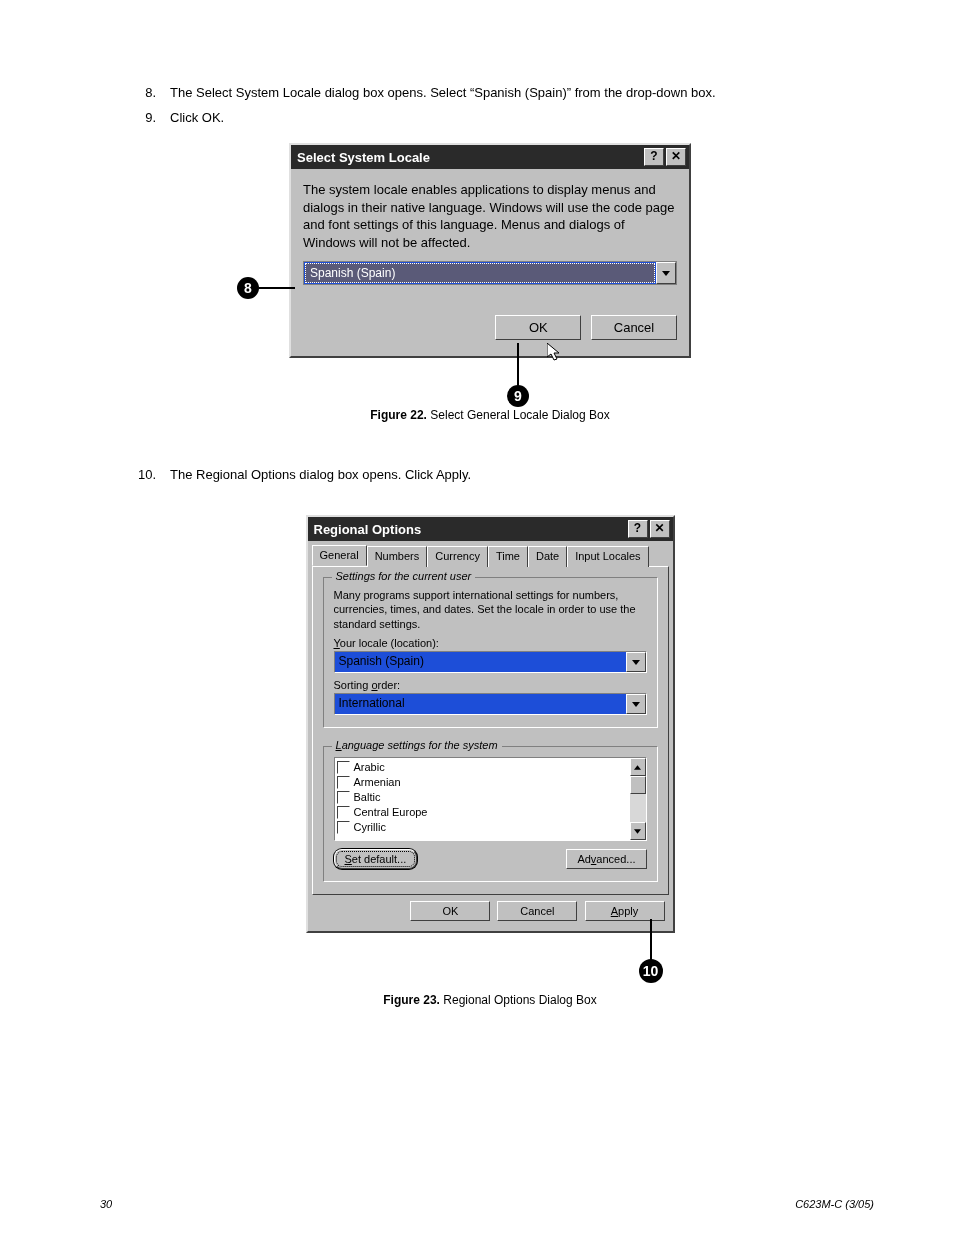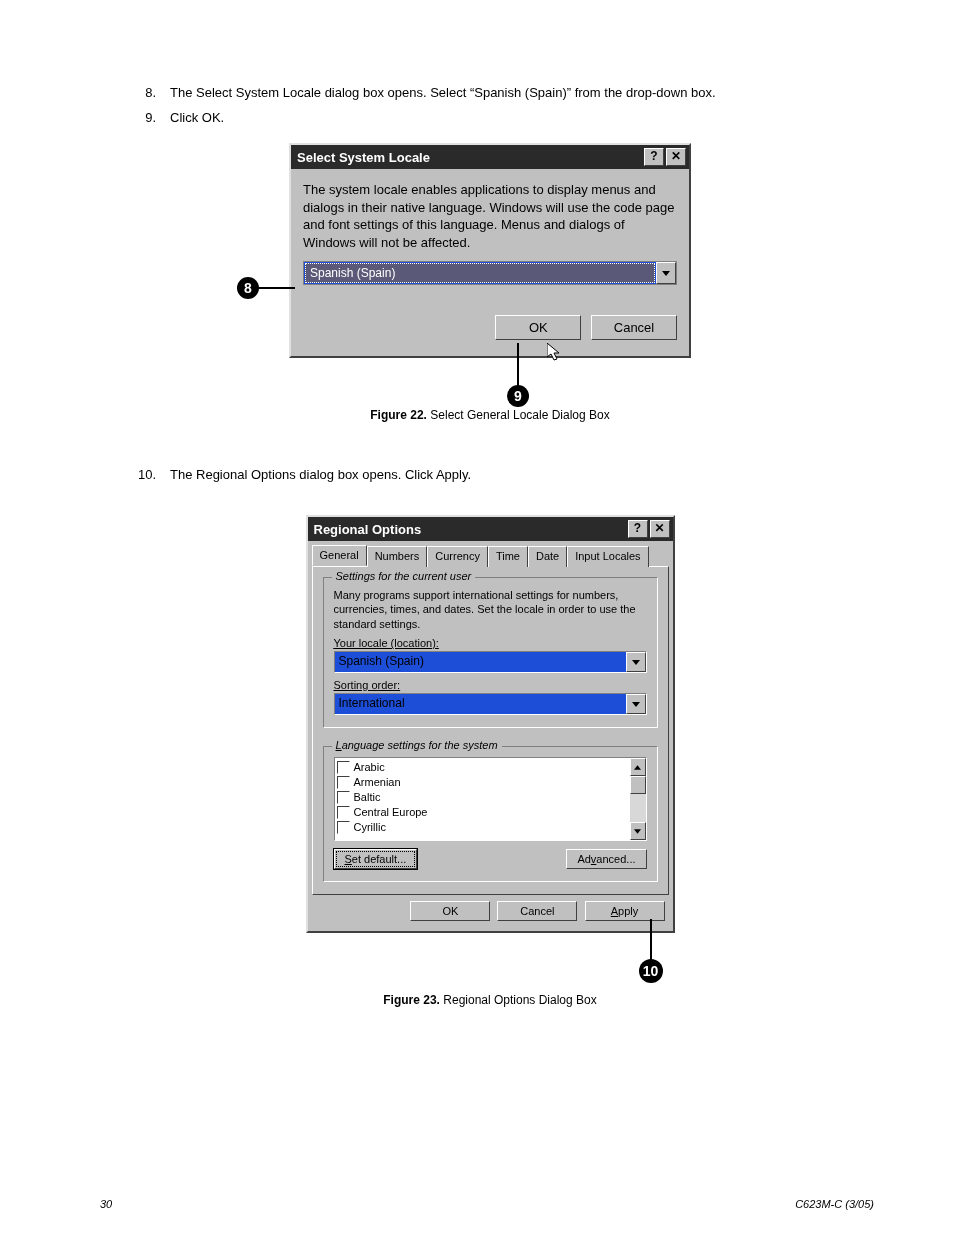--- a/index.html
+++ b/index.html
@@ -211,21 +211,21 @@
   }
   .group-legend {
     position: absolute;
     top: -8px;
     left: 8px;
     background: #c0c0c0;
     padding: 0 4px;
     font-size: 11px;
     font-style: italic;
   }
-  .label { font-size: 11px; margin: 6px 0 2px 0; text-decoration: underline; }
+  .label { font-size: 11px; margin: 6px 0 2px 0; }
   .u { text-decoration: underline; }
   .listbox {
     border-top: 1px solid #808080;
     border-left: 1px solid #808080;
     border-right: 1px solid #fff;
     border-bottom: 1px solid #fff;
     background: #fff;
     display: flex;
     height: 82px;
   }
@@ -287,20 +287,21 @@
     border-left: 1px solid #fff;
     border-right: 1px solid #404040;
     border-bottom: 1px solid #404040;
   }
   .btn-sm.default {
     box-shadow: 0 0 0 1px #000;
   }
   .dotted-focus {
     outline: 1px dotted #000;
     outline-offset: -3px;
+    border-radius: 8px;
   }
   .group-btn-row {
     display: flex;
     justify-content: space-between;
     margin-top: 8px;
   }
   .dlg-btn-row {
     text-align: right;
     padding: 2px 8px 10px 8px;
   }

